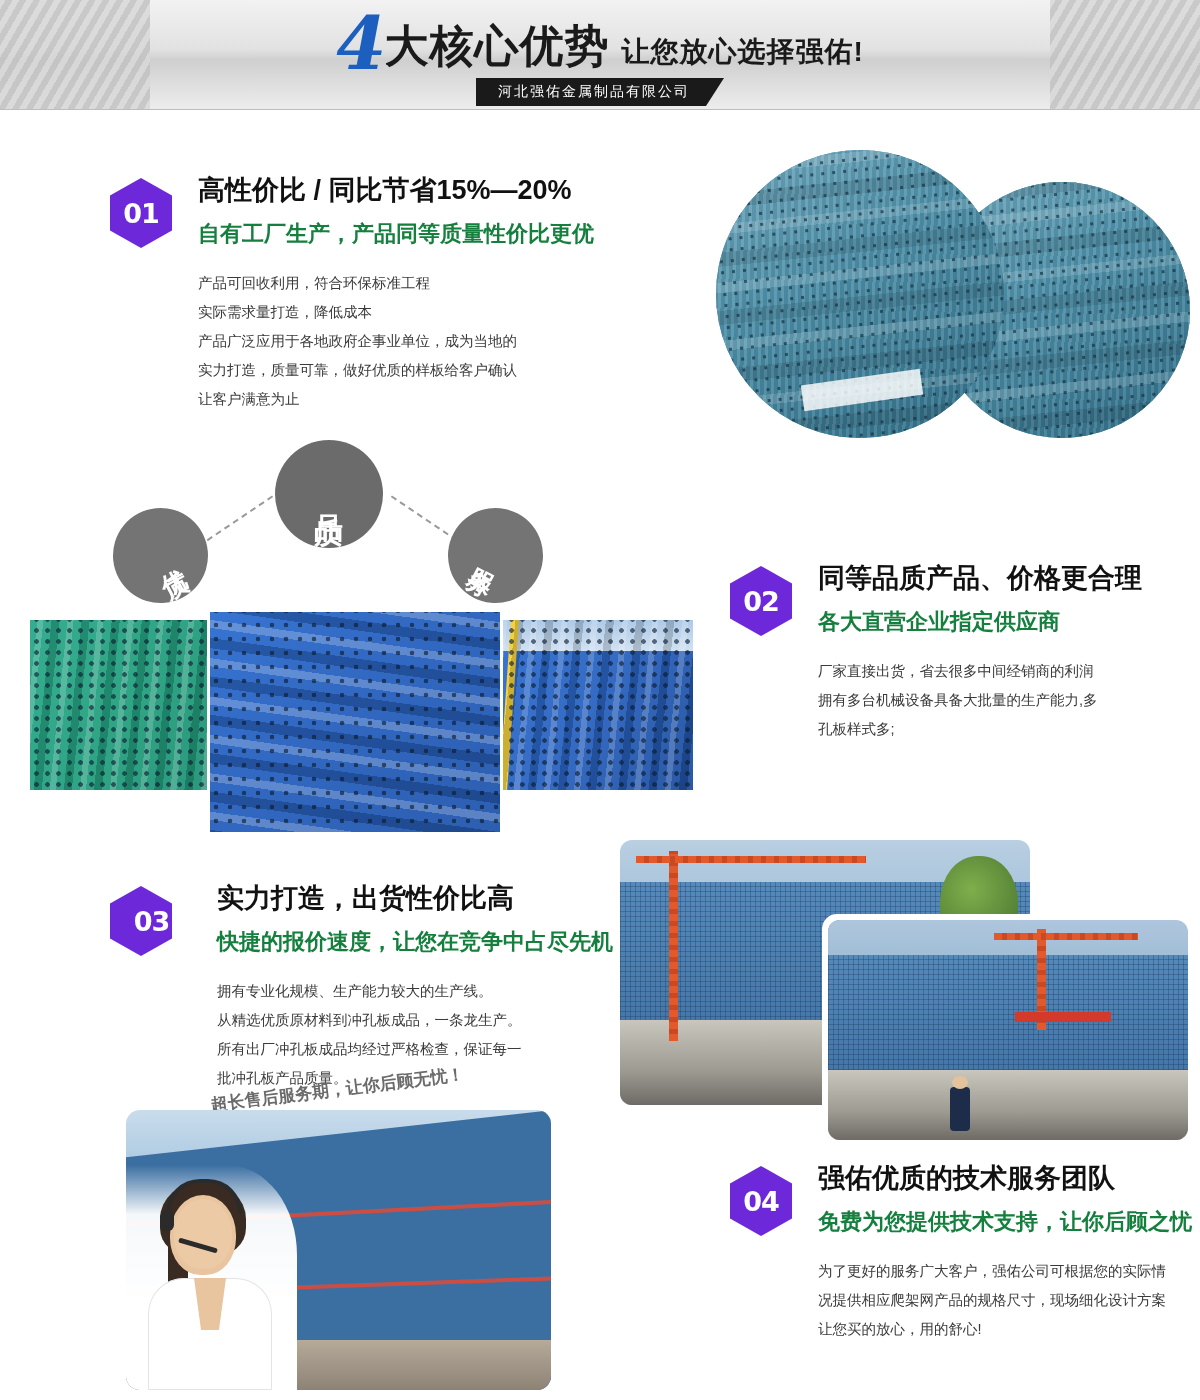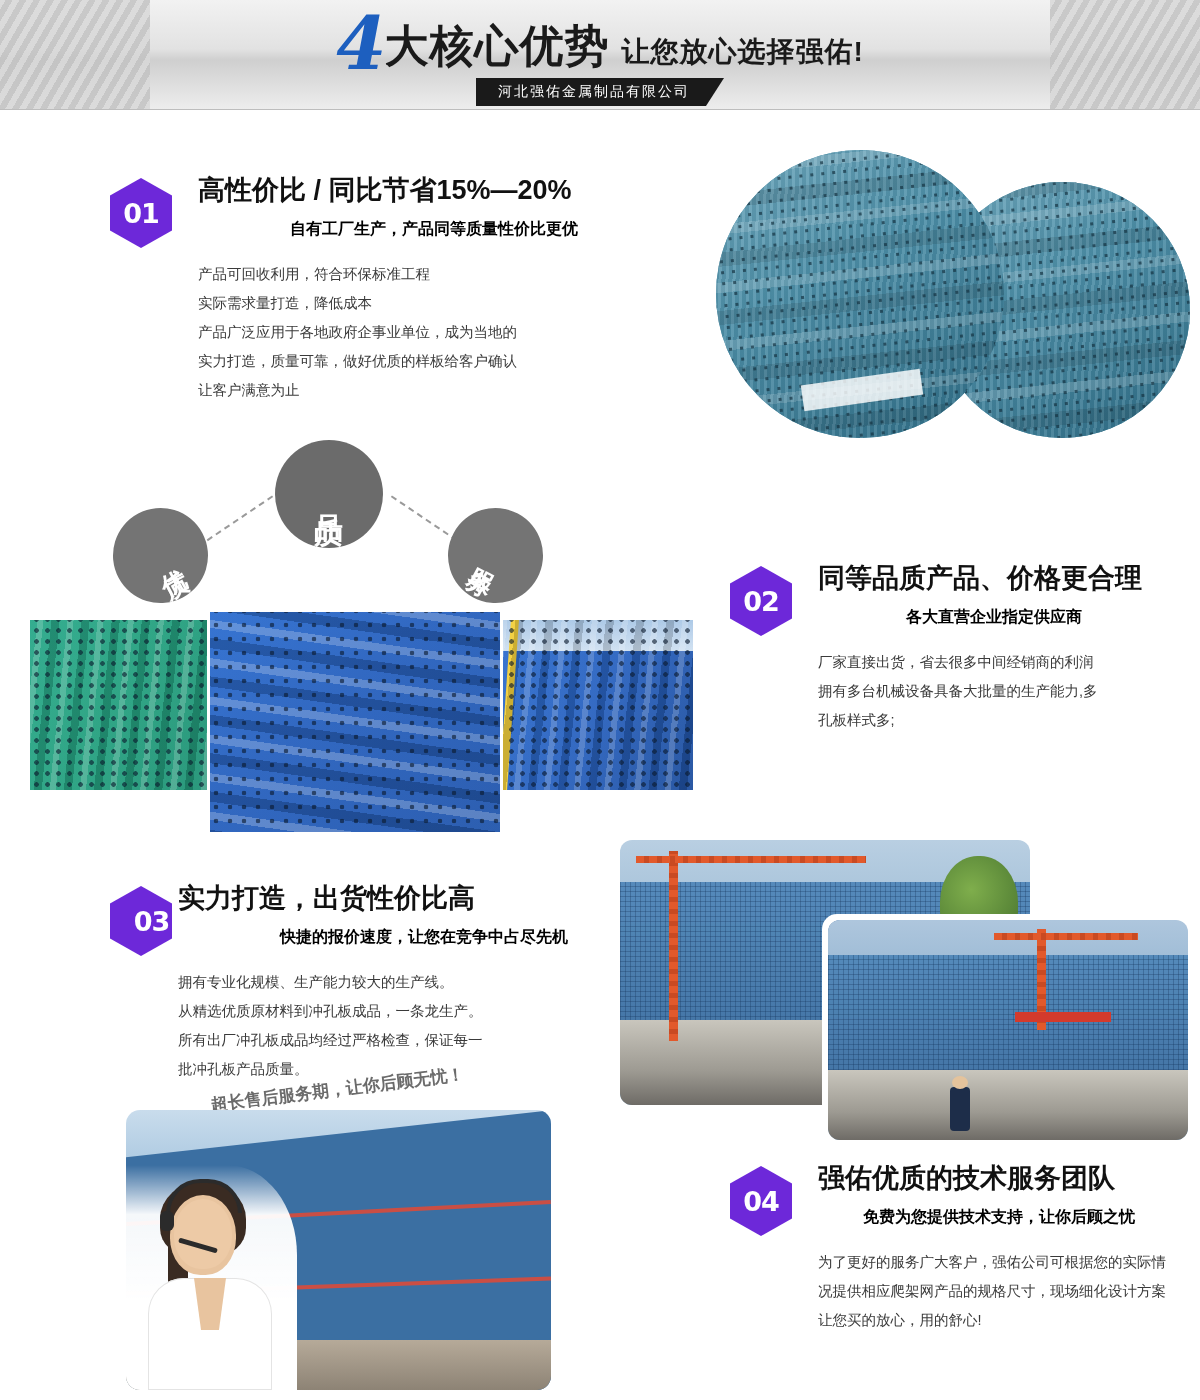--- a/index.html
+++ b/index.html
@@ -93,26 +93,25 @@
 
   
   .blk-title {
     font-size: 27px;
     font-weight: bold;
     color: #111111;
     letter-spacing: 0px;
     white-space: nowrap;
   }
   .blk-subtitle {
-    font-size: 16px;
-    font-weight: bold;
-    color: #000000;
+    font-size: 22px;
+    font-weight: bold;
+    color: #15803d;
     margin-top: 11px;
     white-space: nowrap;
-    text-align: center;
   }
   .blk-body {
     margin-top: 20px;
     font-size: 14.5px;
     color: #3a3a3a;
     line-height: 2.0;
   }
   .blk-body div { white-space: nowrap; }
 
   
@@ -221,21 +220,21 @@
   .yellow-bar { position:absolute; left:6%; top:0; width:8px; height:100%; background:#f2cf3b; transform: skewX(-4deg);}
 
   
   .sec02 { position: absolute; left: 730px; top: 520px; width: 440px; margin-top: 40px; }
   .sec02 .hex { position: absolute; left: 0; top: 6px; }
   .sec02 .txt { margin-left: 88px; }
 
   
   .sec03 { position: absolute; left: 110px; top: 880px; width: 560px; }
   .sec03 .hex { position: absolute; left: 0; top: 6px; padding-left: 21px; }
-  .sec03 .txt { margin-left: 68px; }
+  .sec03 .txt { margin-left: 107px; }
 
   
   .constr-a {
     position: absolute; left: 620px; top: 840px;
     width: 410px; height: 265px;
     border-radius: 12px; overflow: hidden;
     background: linear-gradient(to bottom,#b9cfe2 0%, #9fbdd6 35%, #7aa2c2 100%);
     z-index: 2;
   }
   .constr-b {

